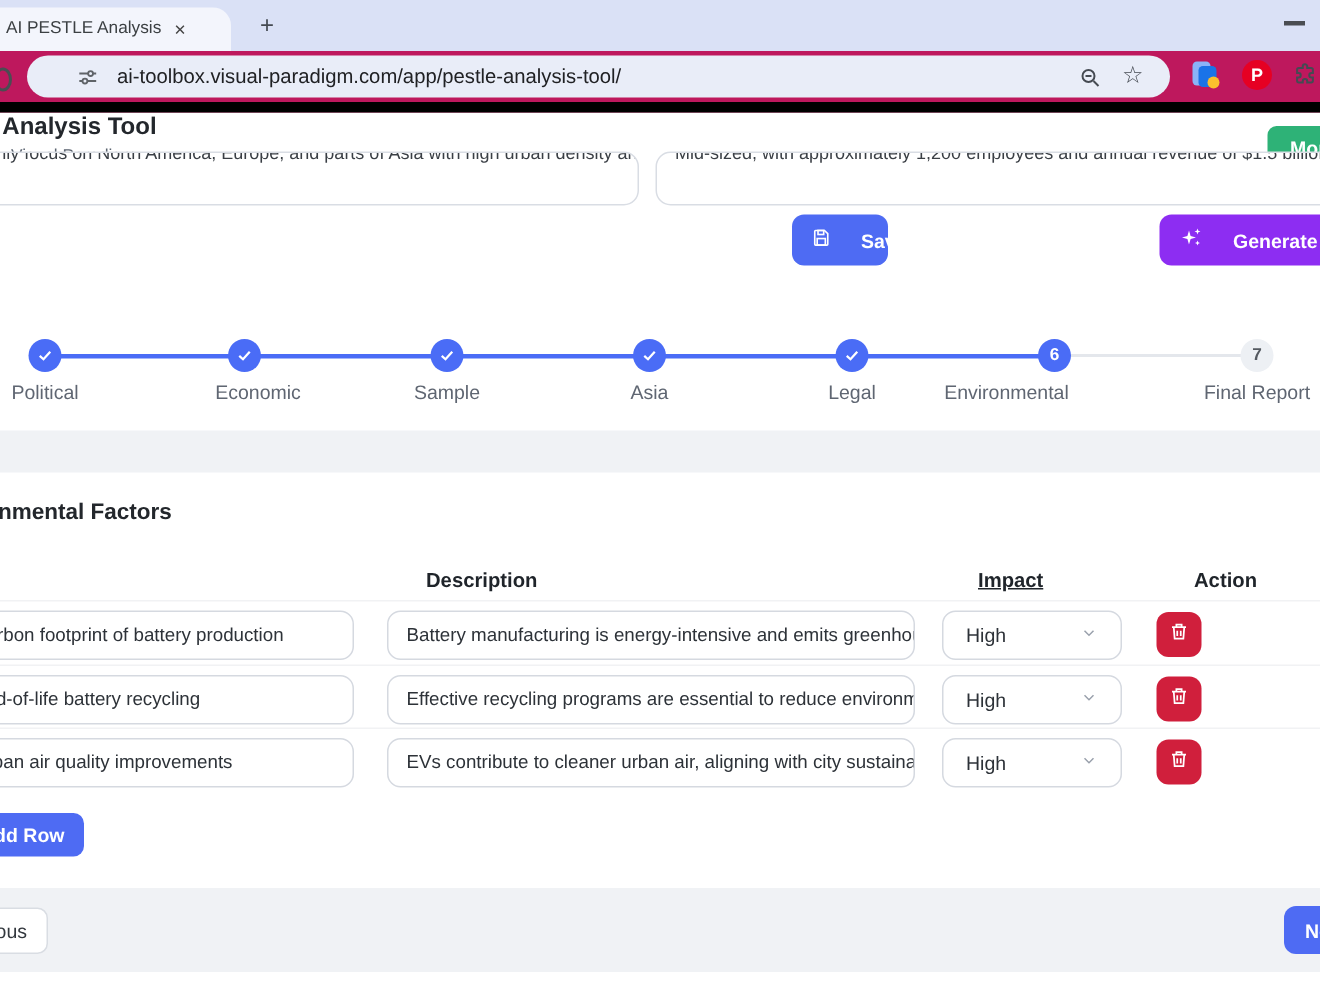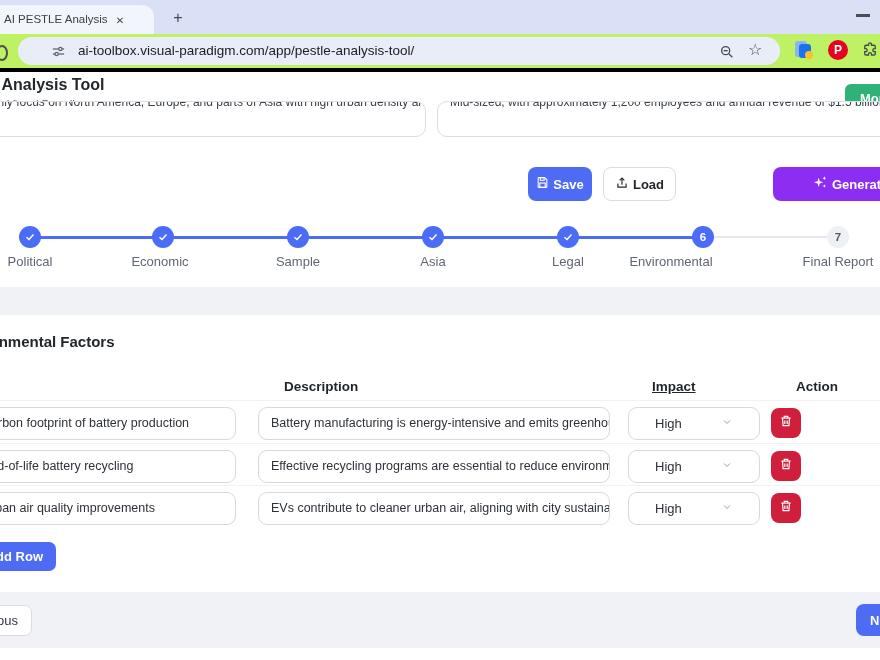--- a/index.html
+++ b/index.html
@@ -7,56 +7,56 @@
           font-family:"Liberation Sans",sans-serif;color:#212529;}
   .abs{position:absolute;}
   
   .tabstrip{left:0;top:0;width:880px;height:34px;background:#dae1f6;}
   .tab{left:-24px;top:5px;width:178px;height:29px;background:#f3f5fc;border-radius:12px 12px 0 0;}
   .tab-title{left:28px;top:8px;width:104px;height:15px;overflow:hidden;font-size:11.5px;color:#3c4043;white-space:nowrap;}
   .tab-close{left:136px;top:7px;width:16px;height:16px;border-radius:50%;font-size:10px;color:#444;
              display:flex;align-items:center;justify-content:center;}
   .newtab{left:168px;top:8px;width:20px;height:20px;font-size:16px;color:#454a52;display:flex;align-items:center;justify-content:center;}
   .minimize{left:856px;top:14px;width:14px;height:2.5px;background:#4a4d52;}
-  .toolbar{left:0;top:34px;width:880px;height:34px;background:#bef264;border-bottom:4px solid #000000;}
+  .toolbar{left:0;top:34px;width:880px;height:34px;background:#be185d;border-bottom:7px solid #000000;}
   .reload-frag{left:-4px;top:11px;width:8px;height:12px;border:2px solid #4a4d52;border-radius:50%;}
   .omnibox{left:18px;top:3px;width:762px;height:28px;border-radius:14px;background:#e9edf8;}
   .urltext{left:60px;top:6px;font-size:13.5px;color:#202124;white-space:nowrap;}
   .ibtn{display:flex;align-items:center;justify-content:center;}
   
   .app-title{left:-85px;top:76px;font-size:16px;font-weight:bold;color:#23272c;white-space:nowrap;}
   .byline{left:-8px;top:98px;font-size:11.5px;color:#6b7280;white-space:nowrap;}
   .byline a{color:#5b6470;text-decoration:underline;}
   .more-btn{left:845px;top:84px;width:110px;height:29px;background:#2eb277;border-radius:6px;color:#fff;
             font-size:13px;font-weight:bold;display:flex;align-items:center;padding-left:15px;box-sizing:border-box;white-space:nowrap;}
   .textbox{top:101px;height:36px;border:1px solid #d9dde4;border-radius:10px;background:#fff;overflow:hidden;box-sizing:border-box;}
   .textbox span{display:block;margin-top:-7px;padding:0 12px;font-size:12px;color:#3a3f45;white-space:nowrap;}
   
-  .btn{height:34px;border-radius:8px;display:flex;align-items:center;justify-content:center;
-       padding:0 13px;box-sizing:border-box;font-size:13px;font-weight:bold;white-space:nowrap;gap:4px;margin-top:24px;}
+  .btn{height:34px;border-radius:8px;display:flex;align-items:center;justify-content:flex-start;
+       padding:0 13px;box-sizing:border-box;font-size:13px;font-weight:bold;white-space:nowrap;gap:20px;}
   .btn-blue{background:#4e6bf3;color:#fff;}
   .btn-white{background:#fff;color:#23272c;border:1px solid #d9dde6;}
   .btn-purple{background:#8d2df2;color:#fff;}
   
   .connector{top:236px;height:2.5px;}
   .circle{top:226px;width:22px;height:22px;border-radius:50%;display:flex;align-items:center;justify-content:center;}
   .circle.done,.circle.current{background:#4a6cf6;color:#fff;}
   .circle.upcoming{background:#edf0f4;color:#555a61;}
   .circle .num{font-size:11.5px;font-weight:bold;}
   .step-label{top:254px;width:140px;text-align:center;font-size:13px;color:#5f6672;white-space:nowrap;}
   
   .grayband{left:0;width:880px;background:#f0f2f5;}
   
   .factors-heading{left:-48px;top:333px;font-size:15px;font-weight:bold;color:#23272c;white-space:nowrap;}
   .colhead{top:379px;font-size:13.5px;font-weight:bold;color:#1f242a;white-space:nowrap;margin-left:24px;}
   .rowline{left:0;width:880px;height:1px;background:#f1f2f4;}
   .tfield{height:33px;border:1px solid #d5d9e0;border-radius:9px;background:#fff;box-sizing:border-box;
           font-size:12.5px;color:#2d3238;line-height:31px;padding:0 12px;white-space:nowrap;overflow:hidden;}
-  .select{width:132px;height:33px;border:1px solid #d5d9e0;border-radius:9px;background:#fff;box-sizing:border-box;
-          display:flex;align-items:center;justify-content:space-between;padding:0 26px;font-size:13px;color:#2d3238;}
+  .select{width:120px;height:33px;border:1px solid #d5d9e0;border-radius:9px;background:#fff;box-sizing:border-box;
+          display:flex;align-items:center;justify-content:space-between;padding:0 15px;font-size:13px;color:#2d3238;}
   .delbtn{width:30px;height:30px;border-radius:8px;background:#d01f3c;display:flex;align-items:center;justify-content:center;}
   .addrow{left:-30px;top:542px;width:86px;height:29px;border-radius:7px;background:#4e6bf3;color:#fff;font-size:13px;
           font-weight:bold;display:flex;align-items:center;justify-content:flex-end;padding-right:13px;box-sizing:border-box;gap:6px;}
   
   .prev-btn{left:-44px;top:605px;width:76px;height:31px;border-radius:7px;background:#fff;border:1px solid #d9dde3;
             color:#33383e;font-size:13px;display:flex;align-items:center;justify-content:flex-end;padding-right:13px;box-sizing:border-box;}
   .next-btn{left:856px;top:604px;width:70px;height:32px;border-radius:8px;background:#4e6bf3;color:#fff;font-size:13px;
             font-weight:bold;display:flex;align-items:center;padding-left:14px;box-sizing:border-box;}
 </style>
 </head>
@@ -119,28 +119,20 @@
   </div>
 
   <div class="abs btn btn-blue" style="left:528px;top:143px;width:64px;">
     <span><svg width="13" height="13" viewBox="0 0 24 24" fill="none" stroke="#fff" stroke-width="2">
           <path d="M5 3h11l4 4v13a1 1 0 0 1-1 1H5a1 1 0 0 1-1-1V4a1 1 0 0 1 1-1z"></path>
           <rect x="8" y="3" width="7" height="5"></rect>
           <rect x="7" y="13" width="10" height="8"></rect>
         </svg></span>
     <span>Save</span>
   </div>
-  <div class="abs btn btn-white" style="left:603px;top:143px;width:73px;">
-    <span><svg width="14" height="14" viewBox="0 0 24 24" fill="none" stroke="#23272c" stroke-width="2">
-          <path d="M12 15V4"></path>
-          <path d="M8 7.5 12 3.5 16 7.5"></path>
-          <path d="M5 13v6h14v-6"></path>
-        </svg></span>
-    <span>Load</span>
-  </div>
   <div class="abs btn btn-purple" style="left:773px;top:143px;width:200px;">
     <span><svg width="16" height="16" viewBox="0 0 24 24" fill="#fff">
           <path d="M10 4l1.6 5.4L17 11l-5.4 1.6L10 18l-1.6-5.4L3 11l5.4-1.6z"></path>
           <path d="M18.5 2l.8 2.2 2.2.8-2.2.8-.8 2.2-.8-2.2L15.5 5l2.2-.8z"></path>
           <path d="M18.5 14l.7 1.8 1.8.7-1.8.7-.7 1.8-.7-1.8-1.8-.7 1.8-.7z"></path>
         </svg></span>
     <span>Generate with AI</span>
   </div>
 
   <div class="abs connector" style="left:30px;width:673px;background:#4a6cf6;"></div>
@@ -172,21 +164,21 @@
       </svg>
     </div>
   <div class="abs circle current" style="left:692px;">
       <span class="num">6</span>
     </div>
   <div class="abs circle upcoming" style="left:827px;">
       <span class="num">7</span>
     </div>
 
   <div class="abs step-label" style="left:-40px;">Political</div>
-  <div class="abs step-label" style="left:90px;">Economic</div>
+  <div class="abs step-label" style="left:102px;">Economic</div>
   <div class="abs step-label" style="left:228px;">Sample</div>
   <div class="abs step-label" style="left:363px;">Asia</div>
   <div class="abs step-label" style="left:498px;">Legal</div>
   <div class="abs step-label" style="left:601px;">Environmental</div>
   <div class="abs step-label" style="left:768px;">Final Report</div>
 
   <div class="abs grayband" style="top:287px;height:28px;"></div>
   <div class="abs grayband" style="top:592px;height:56px;"></div>
 
   <div class="abs factors-heading">Environmental Factors</div>

